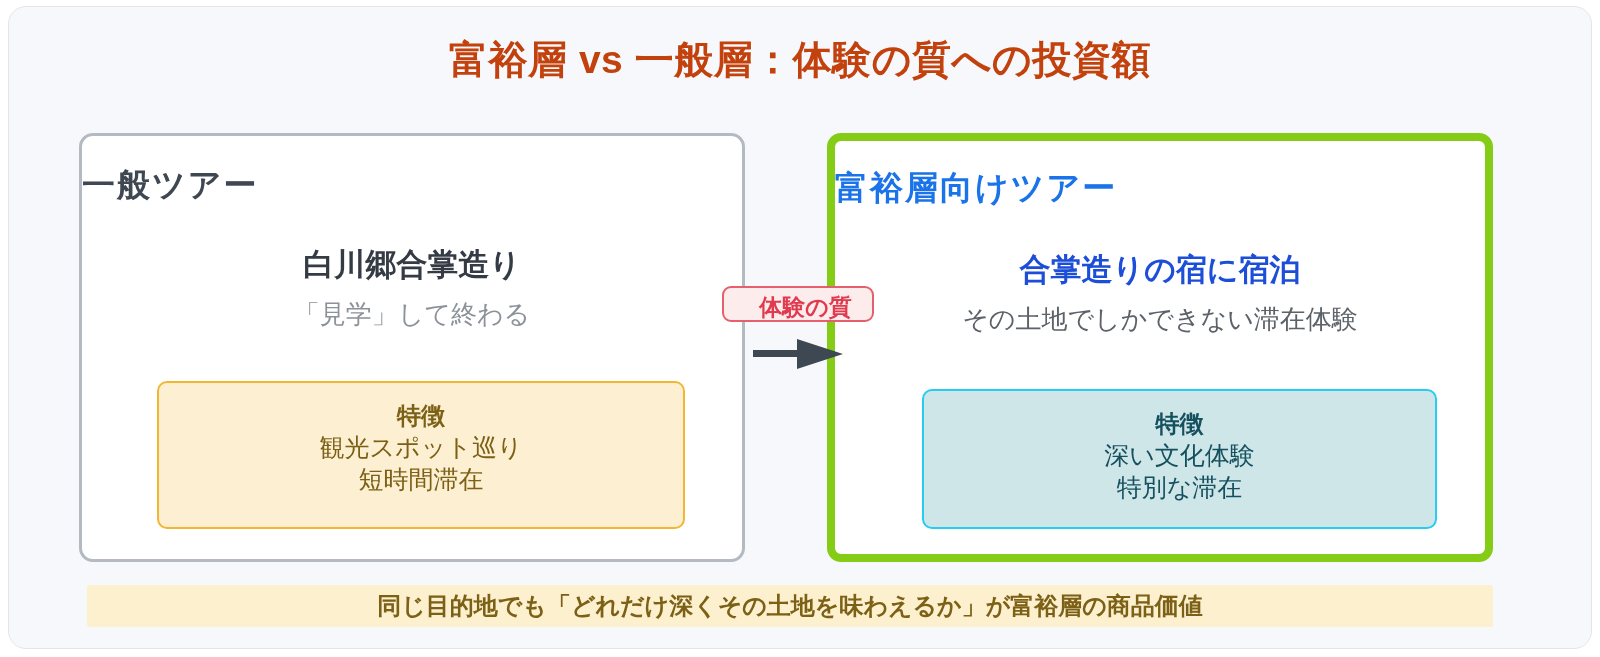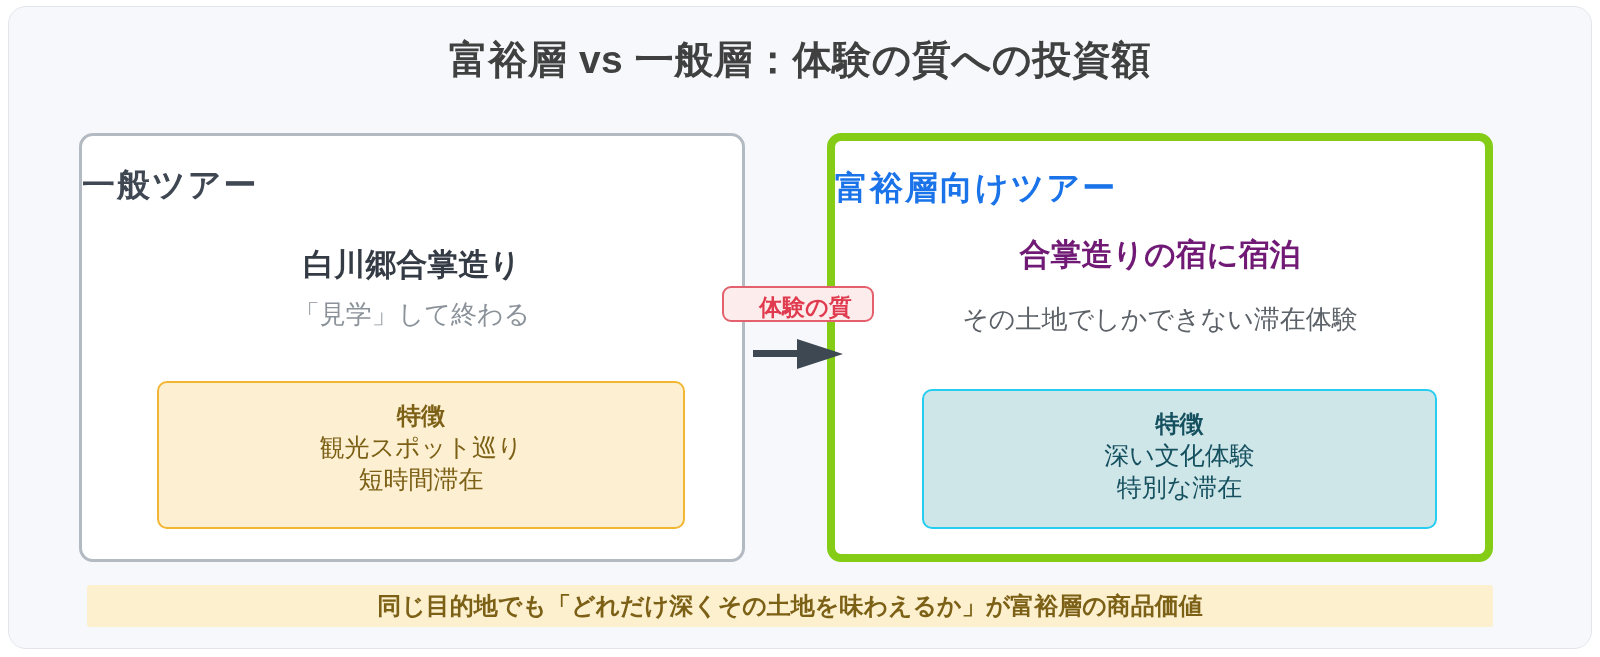--- a/index.html
+++ b/index.html
@@ -27,21 +27,21 @@
   }
 
   .diagram-title {
     position: absolute;
     left: 0;
     top: 26px;
     width: 100%;
     text-align: center;
     font-size: 39px;
     font-weight: 700;
-    color: #404040;
+    color: #c2410c;
     letter-spacing: 0.5px;
     white-space: nowrap;
   }
 
   
   .card {
     position: absolute;
     box-sizing: border-box;
     background: #ffffff;
     border-radius: 14px;
@@ -76,21 +76,21 @@
   .card-subject {
     position: absolute;
     left: 0;
     width: 100%;
     text-align: center;
     font-size: 31px;
     font-weight: 700;
     white-space: nowrap;
   }
   .card-standard .card-subject { top: 108px; color: #343b45; }
-  .card-luxury   .card-subject { top: 93px; color: #701a75; }
+  .card-luxury   .card-subject { top: 108px; color: #1d4ed8; }
 
   .card-note {
     position: absolute;
     left: 0;
     width: 100%;
     text-align: center;
     font-size: 26px;
     font-weight: 400;
     white-space: nowrap;
   }

